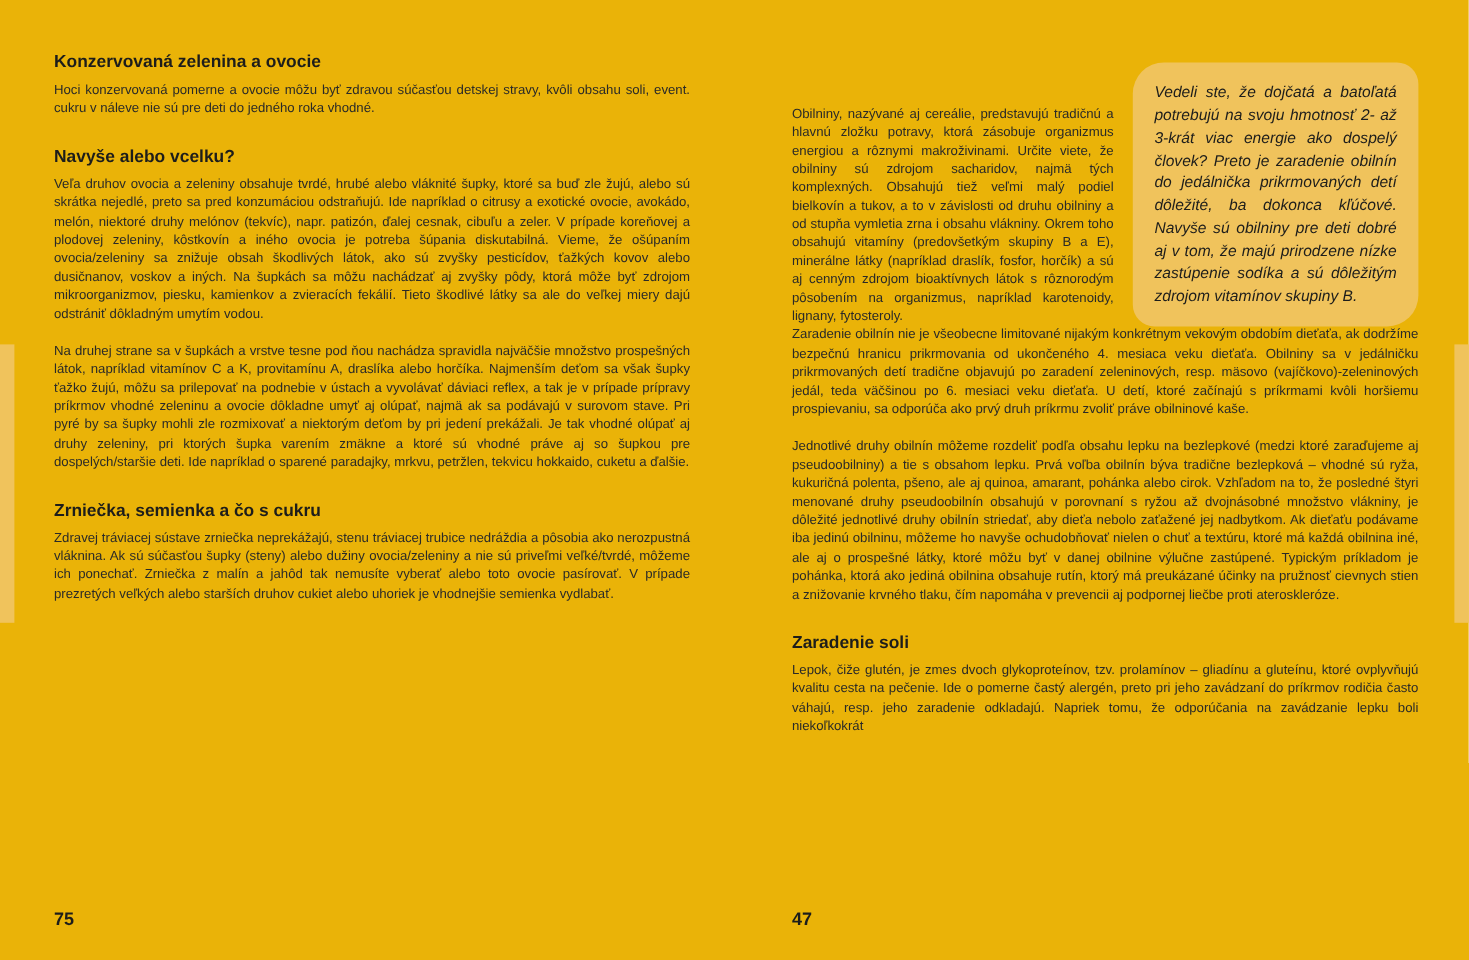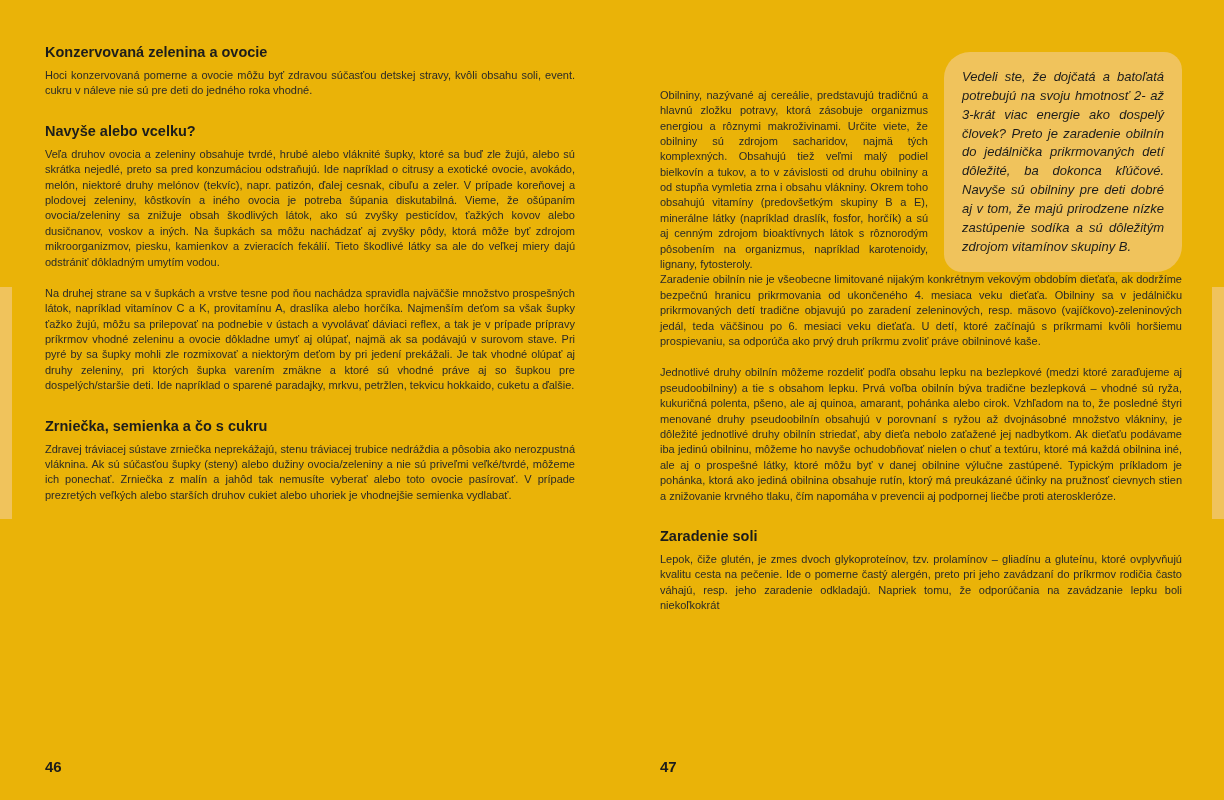--- a/index.html
+++ b/index.html
@@ -149,16 +149,16 @@
       <p class="body-text">Jednotlivé druhy obilnín môžeme rozdeliť podľa obsahu lepku na bezlepkové (medzi ktoré zaraďujeme aj pseudoobilniny) a tie s obsahom lepku. Prvá voľba obilnín býva tradične bezlepková – vhodné sú ryža, kukuričná polenta, pšeno, ale aj quinoa, amarant, pohánka alebo cirok. Vzhľadom na to, že posledné štyri menované druhy pseudoobilnín obsahujú v porovnaní s ryžou až dvojnásobné množstvo vlákniny, je dôležité jednotlivé druhy obilnín striedať, aby dieťa nebolo zaťažené jej nadbytkom. Ak dieťaťu podávame iba jedinú obilninu, môžeme ho navyše ochudobňovať nielen o chuť a textúru, ktoré má každá obilnina iné, ale aj o prospešné látky, ktoré môžu byť v danej obilnine výlučne zastúpené. Typickým príkladom je pohánka, ktorá ako jediná obilnina obsahuje rutín, ktorý má preukázané účinky na pružnosť cievnych stien a znižovanie krvného tlaku, čím napomáha v prevencii aj podpornej liečbe proti ateroskleróze.</p>
     </section>
 
     <section>
       <h3 class="section-heading">Zaradenie soli</h3>
       <p class="body-text">Lepok, čiže glutén, je zmes dvoch glykoproteínov, tzv. prolamínov – gliadínu a gluteínu, ktoré ovplyvňujú kvalitu cesta na pečenie. Ide o pomerne častý alergén, preto pri jeho zavádzaní do príkrmov rodičia často váhajú, resp. jeho zaradenie odkladajú. Napriek tomu, že odporúčania na zavádzanie lepku boli niekoľkokrát</p>
     </section>
 
   </div>
 
-  <div class="page-number pn-left">46</div>
+  <div class="page-number pn-left">75</div>
   <div class="page-number pn-right">47</div>
 
 </div>
 
 </body></html>

